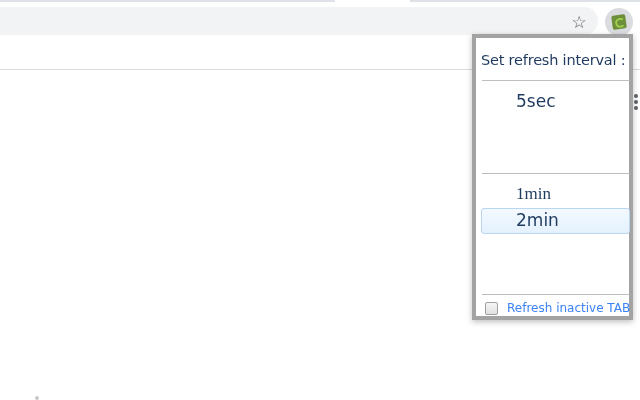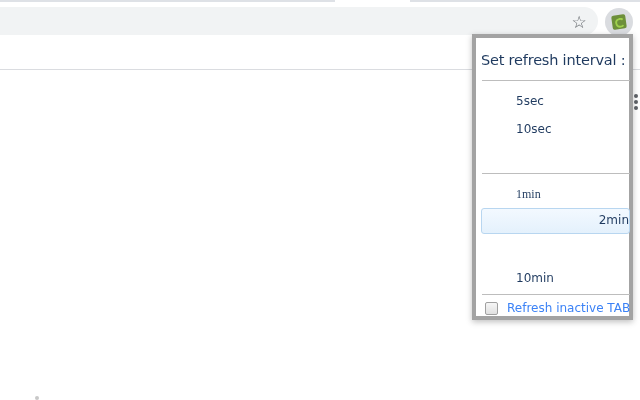--- a/index.html
+++ b/index.html
@@ -20,21 +20,21 @@
   .divider-h { position:absolute; left:0; top:69px; width:640px; height:1px; background:#dadce0; }
   .kebab { position:absolute; left:634px; top:94px; width:6px; }
   .kebab span { display:block; width:4px; height:4px; border-radius:50%; background:#5f6368; margin-bottom:2px; }
   .stray-dot { position:absolute; left:35px; top:396px; width:4px; height:4px; border-radius:50%; background:#c8c8c8; }
 
   .popup { position:absolute; left:472px; top:34px; width:161px; height:286px; background:#ffffff;
            border:4px solid #a3a3a3; box-shadow:0 2px 6px rgba(0,0,0,0.25); box-sizing:border-box; }
   .popup-title { position:absolute; left:5px; top:14px; font-size:14.5px; color:#1f3a5f; white-space:nowrap;
                  font-family:"DejaVu Sans", sans-serif; letter-spacing:-0.2px; }
   .sep { position:absolute; left:6px; width:148px; height:1px; background:#bdbdbd; }
-  .opt { position:absolute; left:5px; width:149px; height:24px; box-sizing:border-box; font-size:12px;
+  .opt { position:absolute; left:5px; width:149px; height:24px; box-sizing:border-box; font-size:17px;
          color:#1f3a5f; line-height:24px; padding-left:35px; border-radius:3px; cursor:pointer; }
   .opt.selected { background:linear-gradient(#f3f9ff,#e4f1fc); border:1px solid #b8d6f0; line-height:22px; padding-left:34px; }
   .check-row { position:absolute; left:9px; top:262px; height:16px; display:flex; align-items:center; }
   .checkbox { width:11px; height:11px; border:1px solid #a0a0a0; border-radius:2px; background:linear-gradient(#f6f6f6,#e0e0e0); }
   .check-label { margin-left:9px; font-size:12px; color:#3b82f6; white-space:nowrap; }
 </style>
 </head>
 <body>
 
 <div class="tab-line" style="left:0;width:335px;"></div>
@@ -55,27 +55,25 @@
     <span></span>
     <span></span>
   </div>
 <div class="stray-dot"></div>
 
 <div class="popup">
   <div class="popup-title">Set refresh interval :</div>
   <div class="sep" style="top:42px;"></div>
 
   <div class="opt" style="top:51px;">5sec</div>
-  <div class="opt" style="top:79px;">10sec</div>
 
   <div class="sep" style="top:135px;"></div>
 
   <div class="opt" style="top:144px;font-family:Liberation Serif, serif;">1min</div>
-  <div class="opt selected" style="top:170px;height:26px;text-align:right;">2min</div>
-  <div class="opt" style="top:228px;">10min</div>
+  <div class="opt selected" style="top:170px;height:26px;">2min</div>
 
   <div class="sep" style="top:256px;"></div>
 
   <div class="check-row">
     <div class="checkbox"></div>
     <span class="check-label">Refresh inactive TAB</span>
   </div>
 </div>
 
 </body></html>

